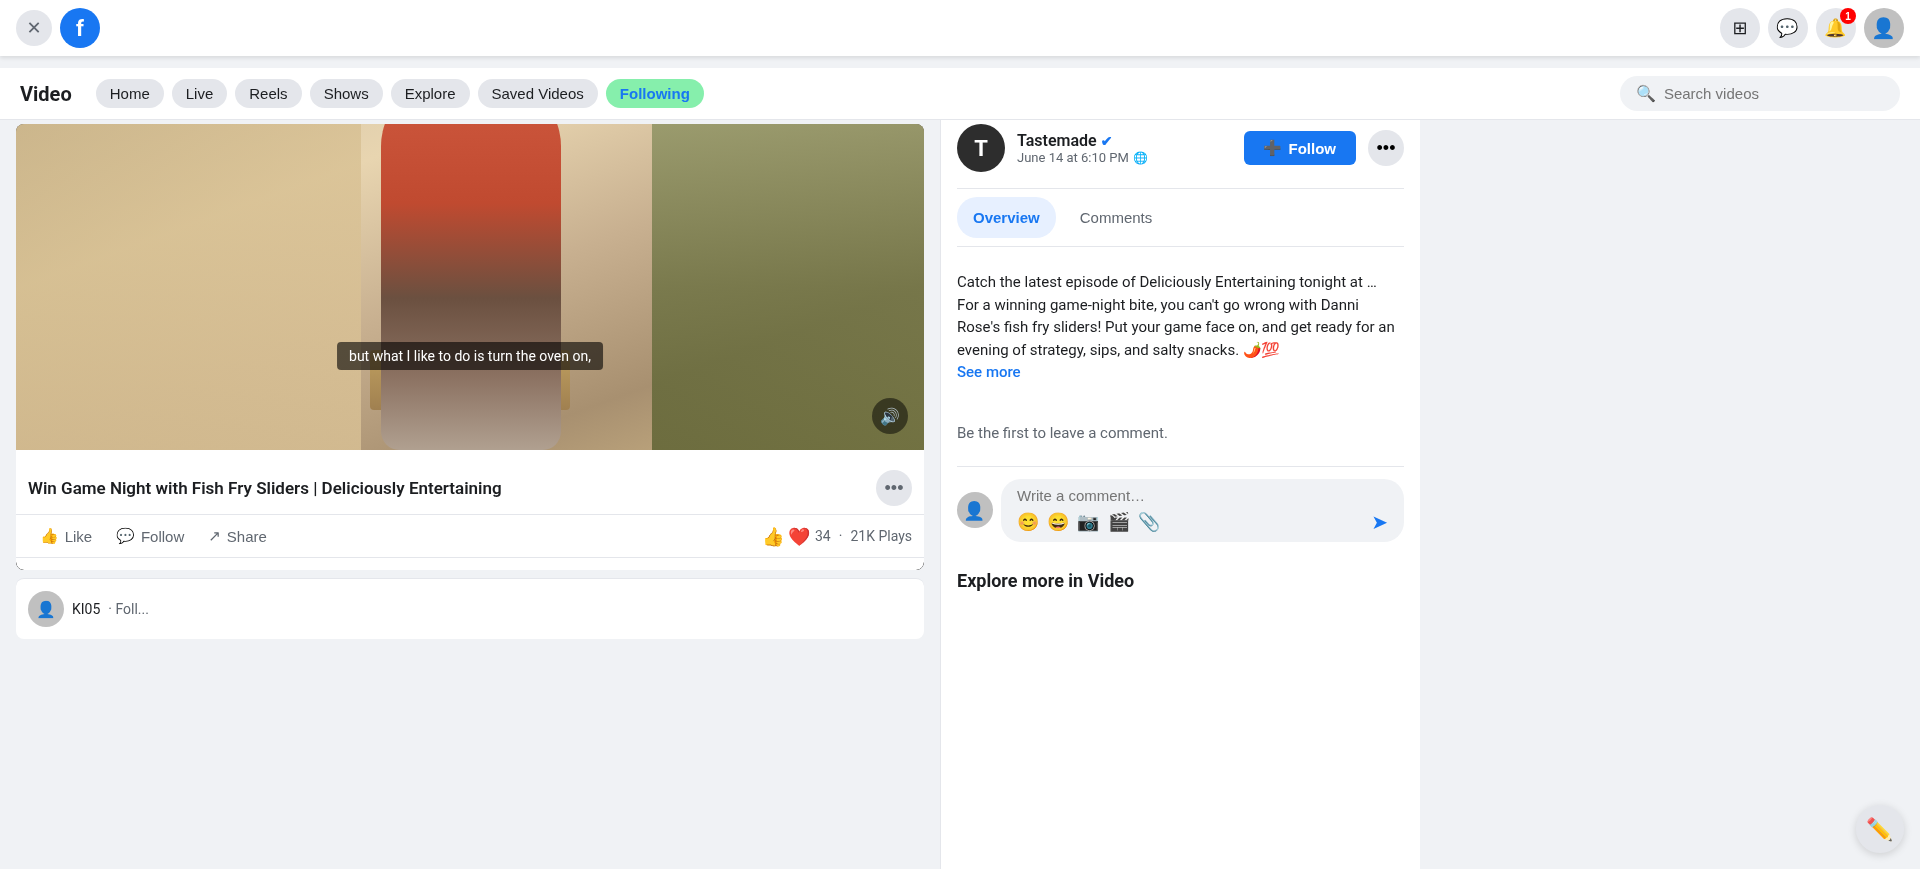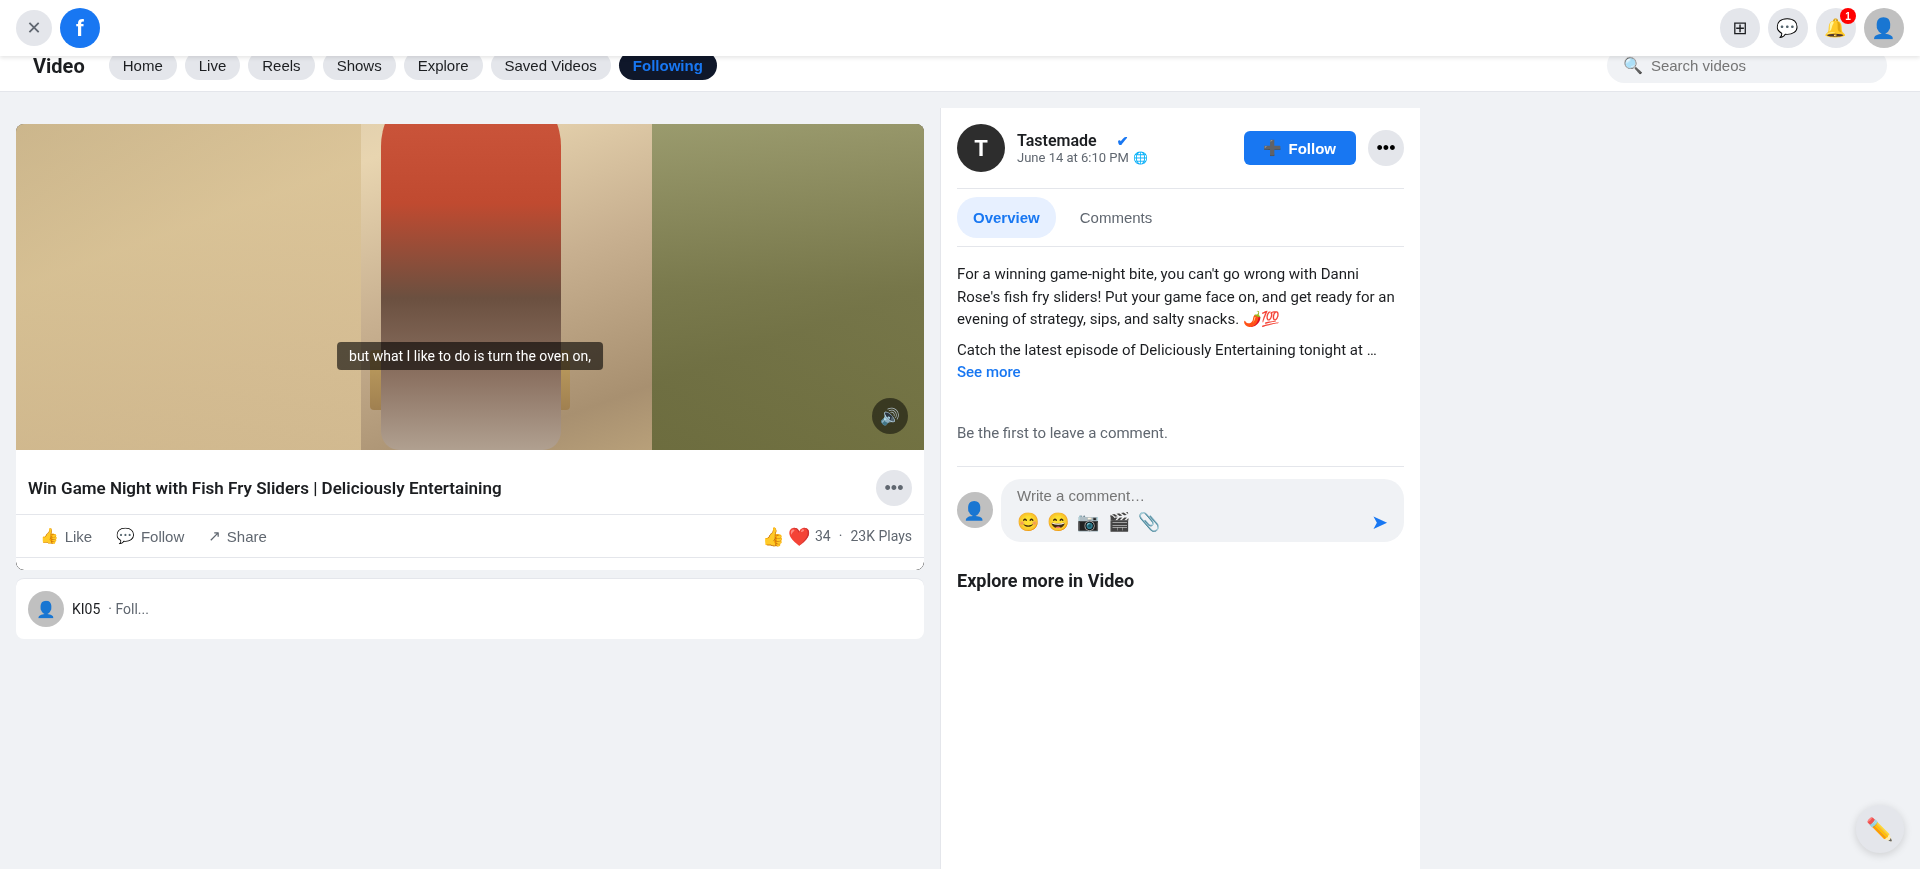--- a/index.html
+++ b/index.html
@@ -32,22 +32,22 @@
       font-size: 10px; font-weight: bold; border-radius: 50%; width: 16px; height: 16px;
       display: flex; align-items: center; justify-content: center;
     }
     .avatar-btn {
       width: 40px; height: 40px; border-radius: 50%; overflow: hidden; cursor: pointer; border: none;
       background: #c0c0c0; display: flex; align-items: center; justify-content: center; font-size: 20px;
     }
 
     
     .video-header {
-      position: fixed; top: 40px; left: 0; right: 0; background: #fff;
-      padding: 0 33px; border-bottom: 1px solid #e4e6eb; z-index: 99;
+      position: fixed; top: 68px; left: 0; right: 0; background: #fff;
+      padding: 0 20px; border-bottom: 1px solid #e4e6eb; z-index: 99;
       display: flex; align-items: center; gap: 16px; height: 52px;
     }
     .video-title {
       font-size: 20px; font-weight: 700; color: #1c1e21; margin-right: 8px;
     }
     .nav-tabs { display: flex; align-items: center; gap: 8px; }
     .nav-tab {
       padding: 6px 14px; border-radius: 20px; border: none; background: #e4e6eb;
       font-size: 15px; font-weight: 500; color: #1c1e21; cursor: pointer;
     }
@@ -121,21 +121,21 @@
     .channel-header {
       display: flex; align-items: center; padding: 16px 0; gap: 12px;
       border-bottom: 1px solid #e4e6eb;
     }
     .channel-avatar {
       width: 48px; height: 48px; border-radius: 50%; background: #2d2d2d;
       display: flex; align-items: center; justify-content: center; color: #fff; font-size: 22px; font-weight: bold;
     }
     .channel-info { flex: 1; }
     .channel-name {
-      font-size: 16px; font-weight: 600; color: #1c1e21; display: flex; align-items: center; gap: 20px;
+      font-size: 16px; font-weight: 600; color: #1c1e21; display: flex; align-items: center; gap: 4px;
     }
     .verified-badge { color: #1877f2; font-size: 14px; }
     .channel-date { font-size: 13px; color: #606770; display: flex; align-items: center; gap: 4px; }
     .globe-icon { font-size: 12px; }
     .follow-btn {
       background: #1877f2; color: #fff; border: none; border-radius: 6px;
       padding: 8px 20px; font-size: 15px; font-weight: 600; cursor: pointer;
       display: flex; align-items: center; gap: 6px;
     }
     .more-options-btn {
@@ -274,21 +274,21 @@
 
 <div class="video-header">
   <span class="video-title">Video</span>
   <nav class="nav-tabs">
     <button class="nav-tab">Home</button>
     <button class="nav-tab">Live</button>
     <button class="nav-tab">Reels</button>
     <button class="nav-tab">Shows</button>
     <button class="nav-tab">Explore</button>
     <button class="nav-tab">Saved Videos</button>
-    <button class="nav-tab" style="background:#0f172a; color:#1877f2; font-weight:600;">Following</button>
+    <button class="nav-tab" style="background:#86efac; color:#1877f2; font-weight:600;">Following</button>
   </nav>
   <div class="search-bar">
     <span class="search-icon">🔍</span>
     <input class="search-input" placeholder="Search videos" style="">
   </div>
 </div>
 
 <div class="main-layout">
 
   <div class="video-panel">
@@ -326,21 +326,21 @@
           </button>
           <button class="action-btn">
             <span>↗</span>
             <span>Share</span>
           </button>
           <div class="reactions-right">
             <span style="font-size:18px;">👍</span>
             <span style="font-size:18px;">❤️</span>
             <span>34</span>
             <span style="margin:0 4px;">·</span>
-            <span>23K Plays</span>
+            <span>21K Plays</span>
           </div>
         </div>
       </div>
     </div>
 
     <div class="next-video-preview" style="margin-top:8px; background:#fff; border-radius:8px; padding:12px; display:flex; align-items:center; gap:8px;">
       <div class="next-channel-avatar">👤</div>
       <span style="font-weight:400; font-size:14px;">KI05</span>
       <span style="color:#606770; font-size:14px;">· Foll...</span>
     </div>
@@ -366,22 +366,22 @@
       </button>
       <button class="more-options-btn">•••</button>
     </div>
 
     <div class="tab-switcher">
       <button class="tab-btn active">Overview</button>
       <button class="tab-btn">Comments</button>
     </div>
 
     <div class="description">
+      <p style="margin-top:8px;">Catch the latest episode of Deliciously Entertaining tonight at …</p>
       <p>For a winning game-night bite, you can't go wrong with Danni Rose's fish fry sliders! Put your game face on, and get ready for an evening of strategy, sips, and salty snacks. 🌶️💯</p>
-      <p style="margin-top:8px;">Catch the latest episode of Deliciously Entertaining tonight at …</p>
       <span class="see-more">See more</span>
     </div>
 
     <div class="comment-placeholder">Be the first to leave a comment.</div>
 
     <div class="comment-input-area">
       <div class="commenter-avatar">
         <span>👤</span>
       </div>
       <div class="comment-field">

